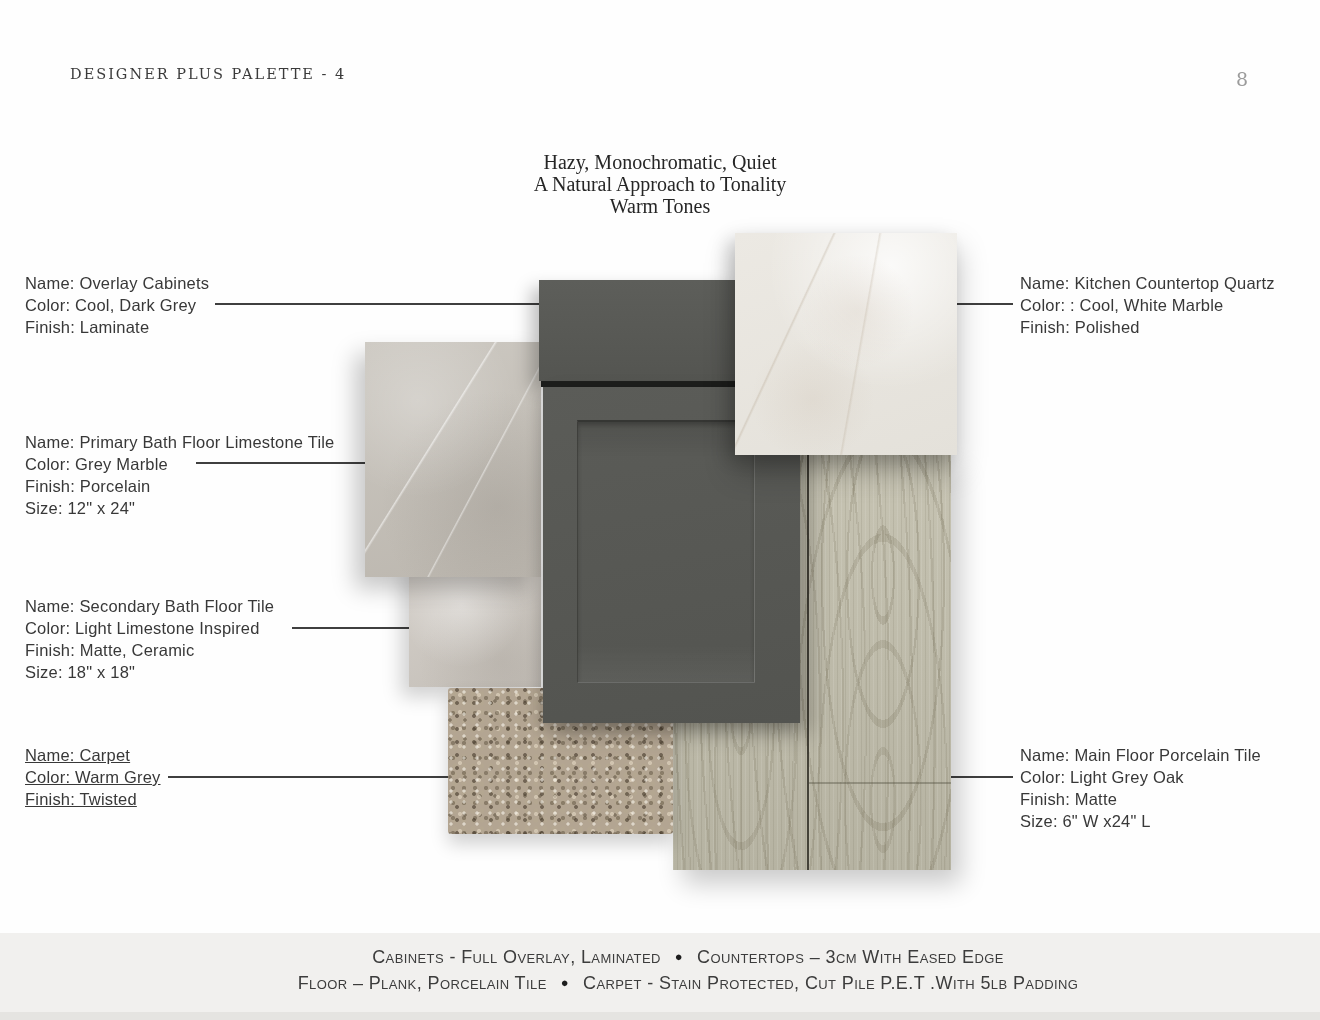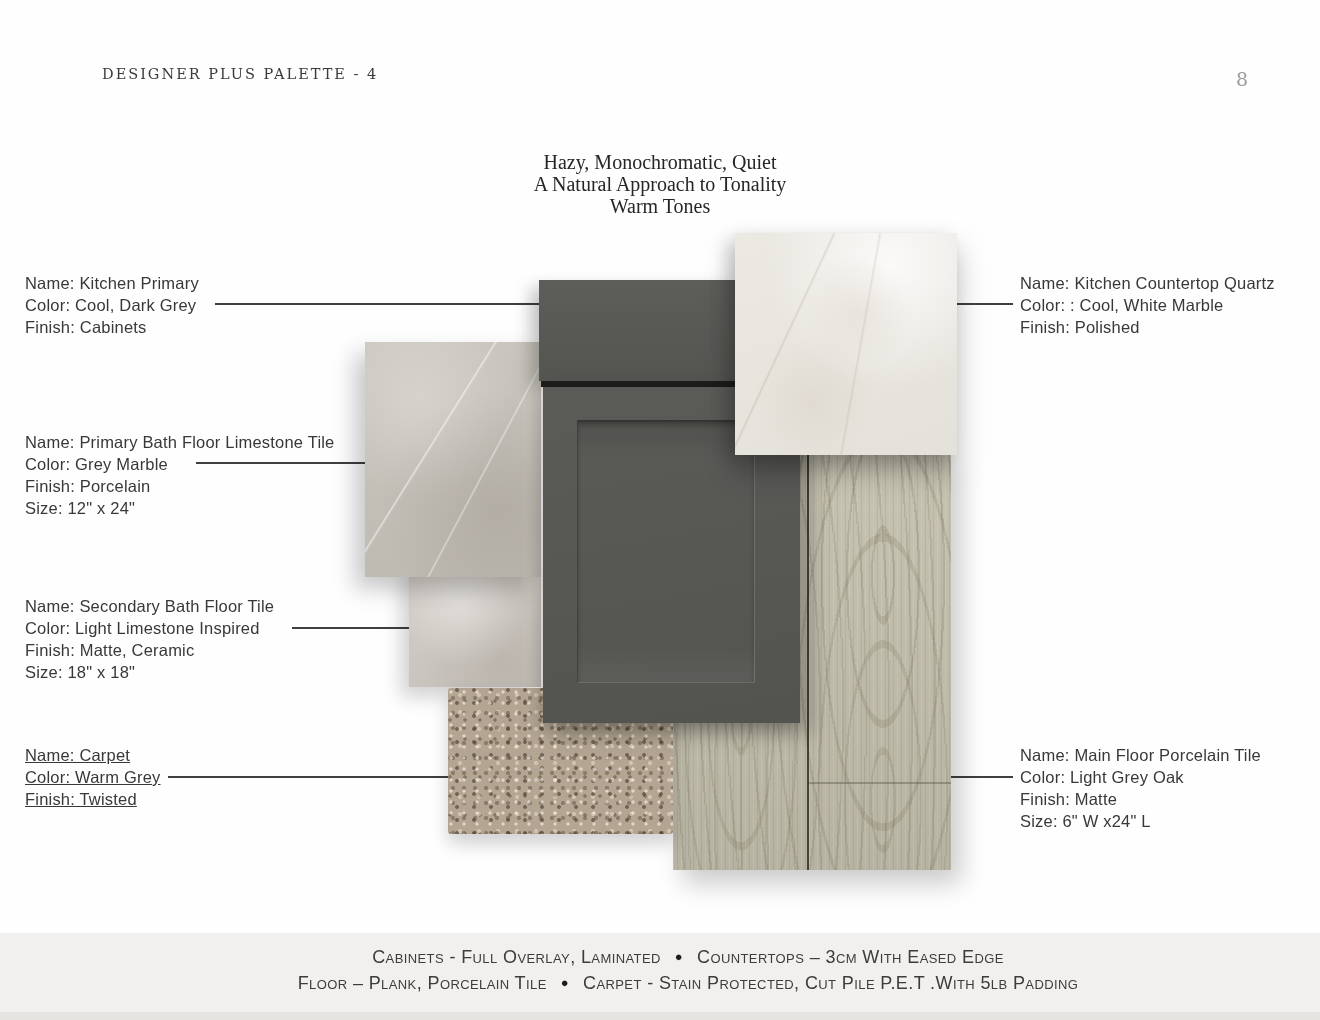--- a/index.html
+++ b/index.html
@@ -1,21 +1,21 @@
 <!DOCTYPE html>
 <html style="--title_grey: #9c9c9c; --text_dark: #3a3a3a; --line_color: #3f3f3f; --cabinet_grey: #585a55; --quartz_white: #eae7e1; --marble_grey: #c5c1ba; --limestone_light: #cdc8c1; --carpet_warm_grey: #b3a592; --oak_light_grey: #bfbcab; --footer_band: #f1f0ee;"><head>
 <meta charset="utf-8">
 <style>
   html,body{margin:0;padding:0;background:#ffffff;}
   .page{position:relative;width:1320px;height:1020px;background:#fefefe;overflow:hidden;
         font-family:"Liberation Sans",sans-serif;}
 
   
   .doc-header{position:absolute;left:70px;top:66px;font-family:"DejaVu Serif",serif;
-              font-size:14.5px;letter-spacing:2px;color:#3a3a3a;margin-left:32px;}
+              font-size:14.5px;letter-spacing:2px;color:#3a3a3a;}
   .page-number{position:absolute;left:1236px;top:68px;font-family:"DejaVu Serif",serif;
                font-size:19px;color:#9b9b9b;}
   .title-block{position:absolute;left:0;top:92px;width:1320px;text-align:center;}
   .main-title{font-size:46px;font-weight:700;letter-spacing:2px;color:var(--title_grey);}
   .subtitle{position:absolute;left:0;top:151px;width:1320px;text-align:center;
             font-family:"Liberation Serif",serif;font-size:20px;line-height:22px;color:#262626;}
 
   
   .ann{position:absolute;font-size:16.5px;line-height:22px;color:#383838;letter-spacing:.2px;}
   .ann div{white-space:nowrap;}
@@ -139,23 +139,23 @@
   <div class="swatch quartz"></div>
 
   <div class="leader" style="left:215px;top:303px;width:395px;"></div>
   <div class="leader" style="left:888px;top:303px;width:125px;"></div>
   <div class="leader" style="left:196px;top:462px;width:236px;"></div>
   <div class="leader" style="left:292px;top:627px;width:144px;"></div>
   <div class="leader" style="left:168px;top:776px;width:344px;"></div>
   <div class="leader" style="left:788px;top:776px;width:225px;"></div>
 
   <div class="ann" style="left:25px;top:272px;">
-    <div>Name: Kitchen Primary</div>
+    <div>Name: Overlay Cabinets</div>
     <div>Color: Cool, Dark Grey</div>
-    <div>Finish: Cabinets</div>
+    <div>Finish: Laminate</div>
   </div>
   <div class="ann" style="left:25px;top:431px;">
     <div>Name: Primary Bath Floor Limestone Tile</div>
     <div>Color: Grey Marble</div>
     <div>Finish: Porcelain</div>
     <div>Size: 12" x 24"</div>
   </div>
   <div class="ann" style="left:25px;top:595px;">
     <div>Name: Secondary Bath Floor Tile</div>
     <div>Color: Light Limestone Inspired</div>

